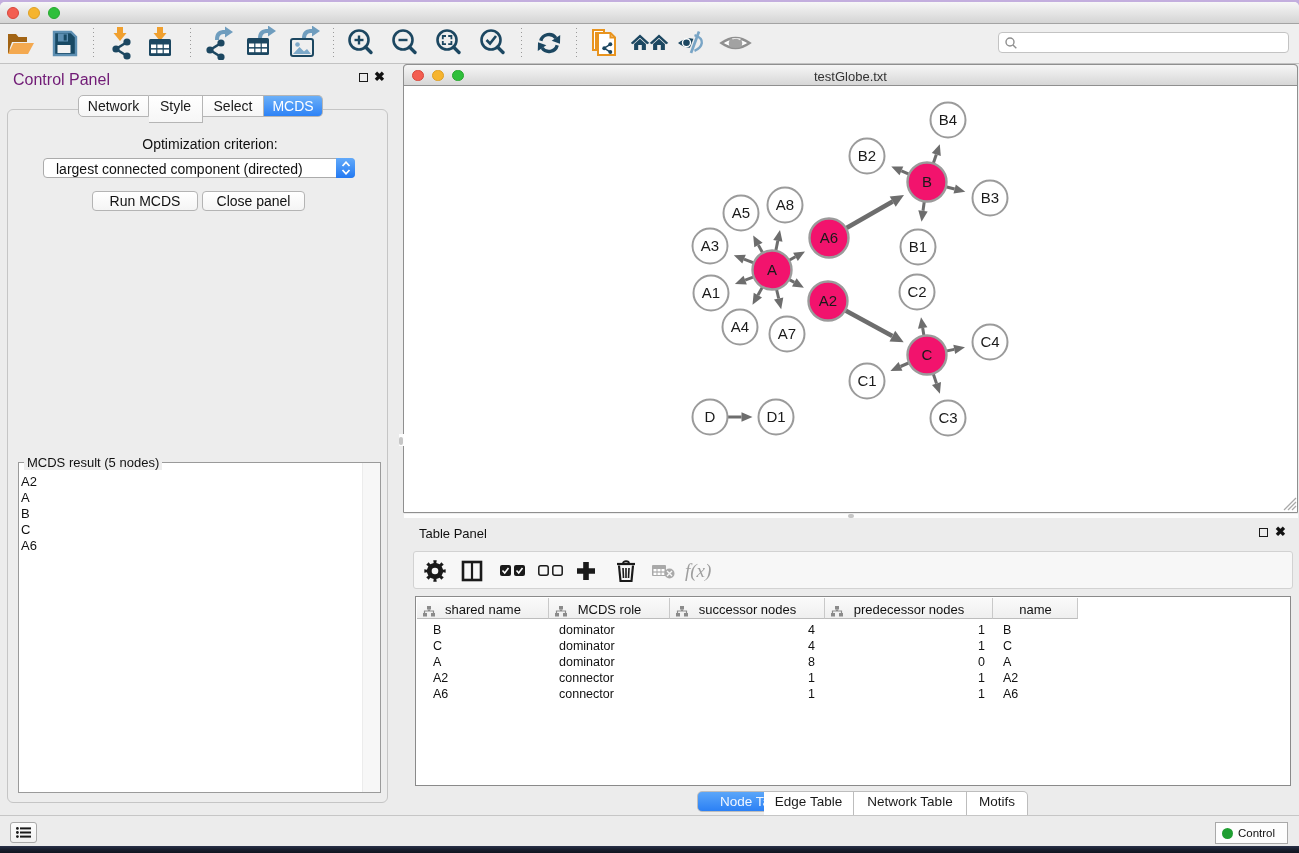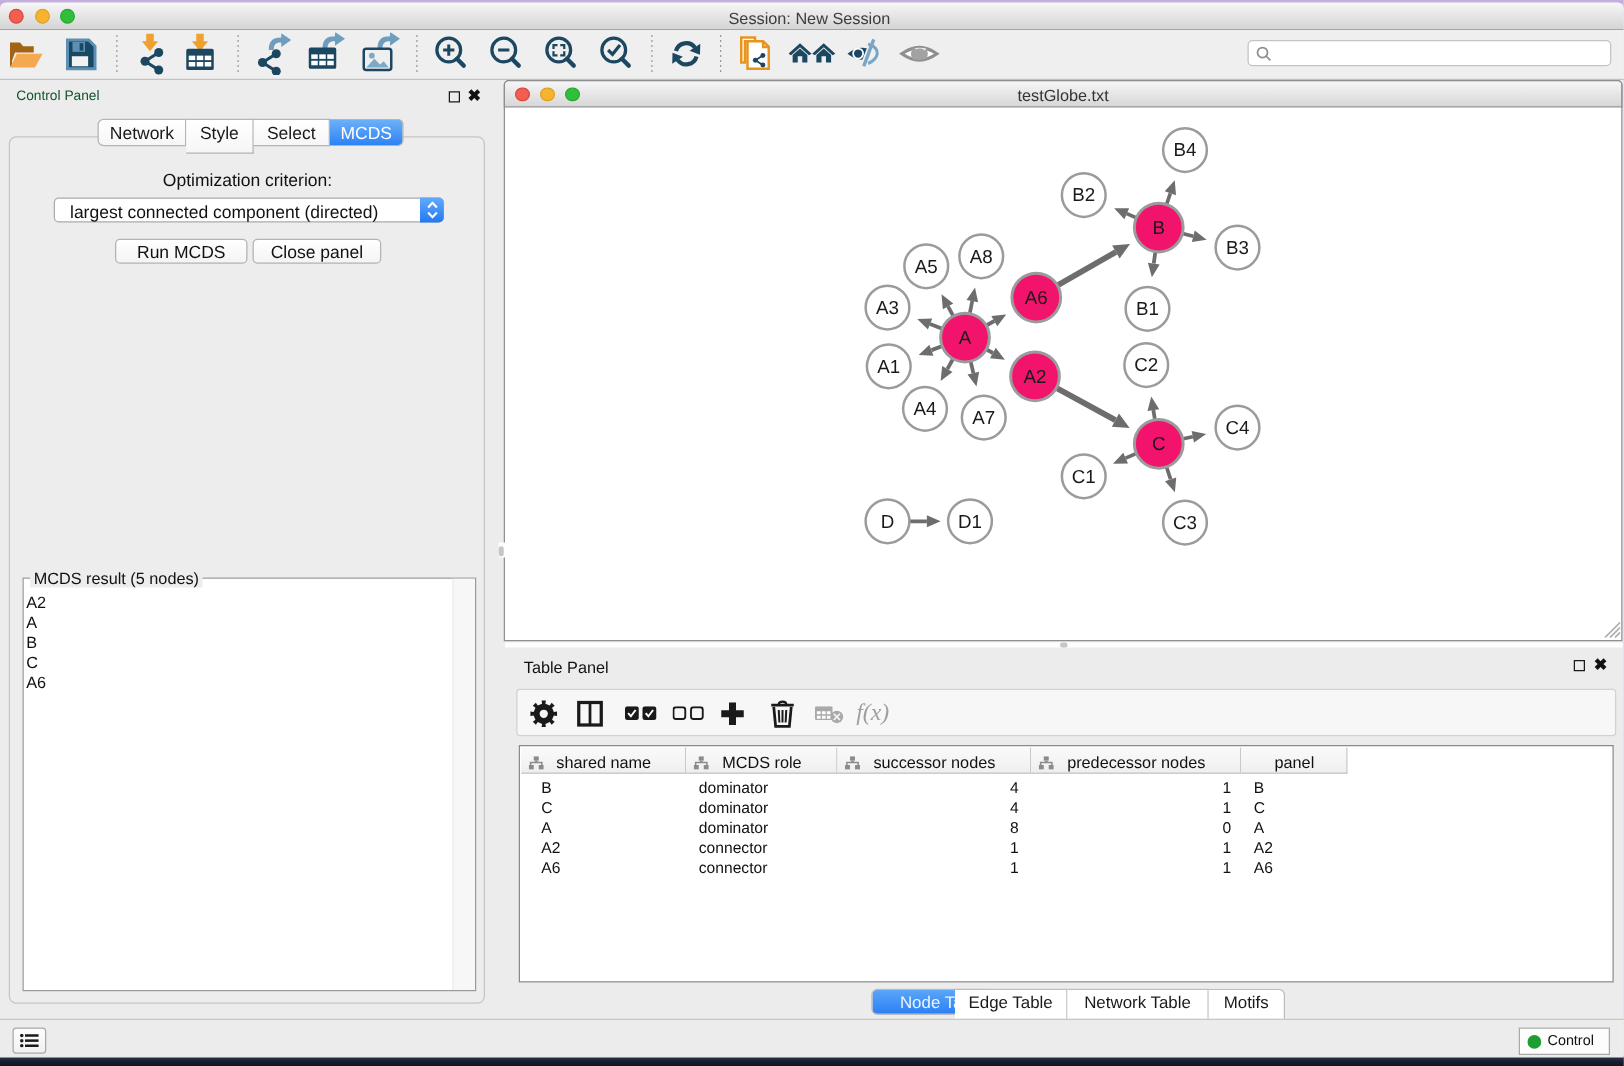--- a/index.html
+++ b/index.html
@@ -6,21 +6,20 @@
 .txt{white-space:nowrap;}
 
 </style></head><body>
 <div class="abs" style="left:0;top:0;width:1299px;height:853px;background:#c3aede;">
 <div class="abs" style="left:0;top:843px;width:1299px;height:10px;background:linear-gradient(180deg,#3a4464,#1a2030 60%,#10141f);"></div>
 <div class="abs" style="left:0;top:2px;width:1299px;height:843px;background:#ececec;border-radius:5px 5px 0 0;"></div>
 <div class="abs" style="left:0;top:2px;width:1299px;height:21px;background:linear-gradient(#f7f7f7,#d4d4d4);border-bottom:1px solid #a3a3a3;border-radius:5px 5px 0 0;"></div>
 <div class="abs" style="left:7px;top:6.5px;width:12px;height:12px;border-radius:50%;background:#f35e51;border:0.5px solid #d8473c;box-sizing:border-box;"></div>
 <div class="abs" style="left:27.5px;top:6.5px;width:12px;height:12px;border-radius:50%;background:#f6b42e;border:0.5px solid #dfa024;box-sizing:border-box;"></div>
 <div class="abs" style="left:48px;top:6.5px;width:12px;height:12px;border-radius:50%;background:#2fbf3b;border:0.5px solid #27a82f;box-sizing:border-box;"></div>
-<div class="abs txt" style="left:0;top:7px;width:1295px;text-align:center;font-size:13px;color:#3c3c3c;">Session: New Session</div>
 <div class="abs" style="left:0;top:24px;width:1299px;height:39px;background:#efefef;border-bottom:1px solid #c2c2c2;"></div>
 <div class="abs" style="left:93px;top:28px;width:1px;height:30px;background-image:linear-gradient(#9a9a9a 33%,rgba(0,0,0,0) 0%);background-size:1px 4px;"></div>
 <div class="abs" style="left:190px;top:28px;width:1px;height:30px;background-image:linear-gradient(#9a9a9a 33%,rgba(0,0,0,0) 0%);background-size:1px 4px;"></div>
 <div class="abs" style="left:333px;top:28px;width:1px;height:30px;background-image:linear-gradient(#9a9a9a 33%,rgba(0,0,0,0) 0%);background-size:1px 4px;"></div>
 <div class="abs" style="left:521px;top:28px;width:1px;height:30px;background-image:linear-gradient(#9a9a9a 33%,rgba(0,0,0,0) 0%);background-size:1px 4px;"></div>
 <div class="abs" style="left:576px;top:28px;width:1px;height:30px;background-image:linear-gradient(#9a9a9a 33%,rgba(0,0,0,0) 0%);background-size:1px 4px;"></div>
 <div class="abs" style="left:4.0px;top:26.0px;width:34px;height:34px;"><svg width="34" height="34" viewBox="0 0 34 34">
         <path d="M4 8 L12 8 L14.5 11 L23 11 L23 16 L8 16 L4 27 Z" fill="#a26414"></path>
         <path d="M4 8 L4 27 L6 28 Z" fill="#a26414"></path>
         <path d="M9.5 17 L30 17 L24 28 L4 28 Z" fill="#f4a950"></path>
@@ -170,29 +169,29 @@
 <g clip-path="url(#eyc)">
           <circle cx="17.5" cy="17" r="6.8" fill="#a2a2a2"></circle>
 <path d="M14.2 12.6 Q19.5 10.4 22.5 13.6" fill="none" stroke="#ebebeb" stroke-width="2.2"></path>
         </g>
       </svg></div>
 <div class="abs" style="left:998px;top:32px;width:291px;height:21px;background:#fff;border:1px solid #c3c3c3;border-radius:4px;box-sizing:border-box;"></div>
 <svg class="abs" style="left:1004px;top:36px;" width="14" height="14" viewBox="0 0 14 14">
       <circle cx="6" cy="6" r="4" fill="none" stroke="#8e8e8e" stroke-width="1.4"></circle>
       <line x1="9" y1="9" x2="12.3" y2="12.3" stroke="#8e8e8e" stroke-width="1.4"></line>
     </svg>
-<div class="abs txt" style="left:13px;top:71px;font-size:11px;color:#14532d;">Control Panel</div>
+<div class="abs txt" style="left:13px;top:71px;font-size:16px;color:#701a75;">Control Panel</div>
 <div class="abs" style="left:359px;top:73px;width:9px;height:9px;border:1.6px solid #1a1a1a;box-sizing:border-box;"></div>
 <div class="abs txt" style="left:374px;top:69px;font-size:13px;font-weight:bold;color:#111;">✖</div>
 <div class="abs" style="left:7px;top:109px;width:381px;height:694px;background:#ededed;border:1px solid #c5c5c5;border-radius:6px;box-sizing:border-box;"></div>
 <div class="abs txt" style="left:78px;top:95px;width:71px;height:22px;background:linear-gradient(#ffffff,#f6f6f6);color:#1a1a1a;border:1px solid #b5b5b5;border-radius:5px 0 0 5px;box-sizing:border-box;text-align:center;font-size:14px;line-height:21px;">Network</div>
 <div class="abs txt" style="left:149px;top:95px;width:54px;height:28px;background:linear-gradient(#ffffff,#f6f6f6);color:#1a1a1a;border:1px solid #b5b5b5;border-left:none;border-radius:0;box-sizing:border-box;text-align:center;font-size:14px;line-height:21px;">Style</div>
 <div class="abs txt" style="left:203px;top:95px;width:61px;height:22px;background:linear-gradient(#ffffff,#f6f6f6);color:#1a1a1a;border:1px solid #b5b5b5;border-left:none;border-radius:0;box-sizing:border-box;text-align:center;font-size:14px;line-height:21px;">Select</div>
 <div class="abs txt" style="left:264px;top:95px;width:59px;height:22px;background:linear-gradient(#6cb0f8,#2d82f6);color:#fff;border:1px solid #b5b5b5;border-left:none;border-radius:0 5px 5px 0;box-sizing:border-box;text-align:center;font-size:14px;line-height:21px;">MCDS</div>
-<div class="abs txt" style="left:0px;top:136px;width:396px;text-align:center;font-size:14px;color:#111;">Optimization criterion:</div>
+<div class="abs txt" style="left:12px;top:136px;width:396px;text-align:center;font-size:14px;color:#111;">Optimization criterion:</div>
 <div class="abs" style="left:43px;top:158px;width:312px;height:20px;background:#fff;border:1px solid #ababab;border-radius:4px;box-sizing:border-box;"></div>
 <div class="abs txt" style="left:56px;top:161px;font-size:14px;color:#111;">largest connected component (directed)</div>
 <div class="abs" style="left:336px;top:158px;width:19px;height:20px;background:linear-gradient(#62aafa,#2379f2);border-radius:0 4px 4px 0;"></div>
 <svg class="abs" style="left:340.5px;top:161px;" width="10" height="14" viewBox="0 0 10 14">
       <path d="M1.5 5 L5 1.2 L8.5 5" fill="none" stroke="#fff" stroke-width="1.7"></path>
       <path d="M1.5 9 L5 12.8 L8.5 9" fill="none" stroke="#fff" stroke-width="1.7"></path>
     </svg>
 <div class="abs txt" style="left:92px;top:191px;width:106px;height:20px;background:linear-gradient(#ffffff,#f4f4f4);border:1px solid #b4b4b4;border-radius:4px;box-sizing:border-box;text-align:center;font-size:14px;line-height:19px;color:#111;">Run MCDS</div>
 <div class="abs txt" style="left:202px;top:191px;width:103px;height:20px;background:linear-gradient(#ffffff,#f4f4f4);border:1px solid #b4b4b4;border-radius:4px;box-sizing:border-box;text-align:center;font-size:14px;line-height:19px;color:#111;">Close panel</div>
 <div class="abs" style="left:18px;top:462px;width:363px;height:331px;background:#fff;border:1px solid #9a9a9a;box-sizing:border-box;"></div>
@@ -396,21 +395,21 @@
 <div class="abs" style="left:831px;top:603px;"><svg width="12" height="11" viewBox="0 0 12 11">
         <g fill="#8b8b8b">
           <rect x="4" y="0" width="4" height="3.5"></rect>
           <rect x="0" y="7" width="4" height="3.5"></rect>
           <rect x="8" y="7" width="4" height="3.5"></rect>
           <path d="M5.5 3.5 L5.5 5 L1.5 5 L1.5 7 M6.5 3.5 L6.5 5 L10.5 5 L10.5 7" fill="none" stroke="#8b8b8b" stroke-width="1.2"></path>
         </g>
       </svg></div>
 <div class="abs txt" style="left:825px;top:602px;width:168px;text-align:center;font-size:13px;color:#111;">predecessor nodes</div>
 <div class="abs" style="left:993px;top:598px;width:85px;height:21px;background:linear-gradient(#fafafa,#efefef);border-right:1px solid #c9c9c9;border-bottom:1px solid #bdbdbd;box-sizing:border-box;"></div>
-<div class="abs txt" style="left:993px;top:602px;width:85px;text-align:center;font-size:13px;color:#111;">panel</div>
+<div class="abs txt" style="left:993px;top:602px;width:85px;text-align:center;font-size:13px;color:#111;">name</div>
 <div class="abs txt" style="left:433px;top:623px;font-size:12.5px;color:#111;">B</div>
 <div class="abs txt" style="left:559px;top:623px;font-size:12.5px;color:#111;">dominator</div>
 <div class="abs txt" style="left:670px;top:623px;width:145px;text-align:right;font-size:12.5px;color:#111;">4</div>
 <div class="abs txt" style="left:825px;top:623px;width:160px;text-align:right;font-size:12.5px;color:#111;">1</div>
 <div class="abs txt" style="left:1003px;top:623px;font-size:12.5px;color:#111;">B</div>
 <div class="abs txt" style="left:433px;top:639px;font-size:12.5px;color:#111;">C</div>
 <div class="abs txt" style="left:559px;top:639px;font-size:12.5px;color:#111;">dominator</div>
 <div class="abs txt" style="left:670px;top:639px;width:145px;text-align:right;font-size:12.5px;color:#111;">4</div>
 <div class="abs txt" style="left:825px;top:639px;width:160px;text-align:right;font-size:12.5px;color:#111;">1</div>
 <div class="abs txt" style="left:1003px;top:639px;font-size:12.5px;color:#111;">C</div>

